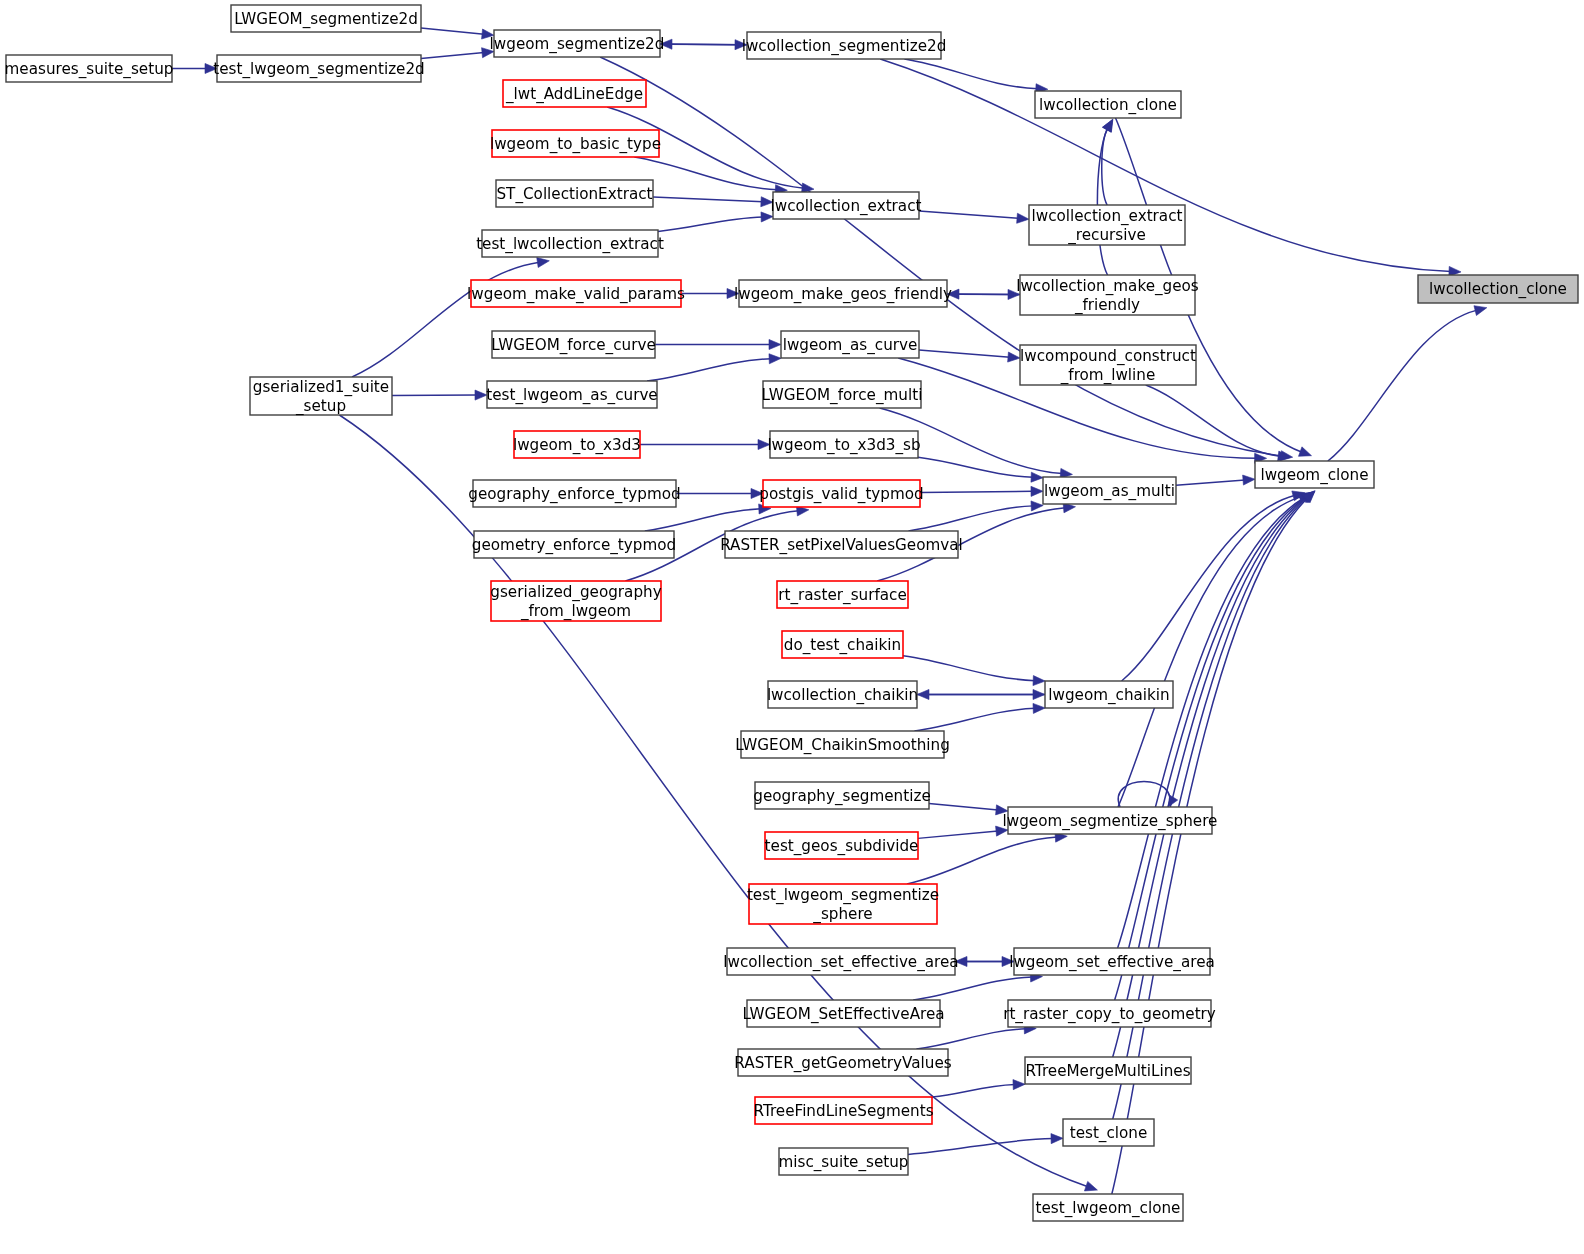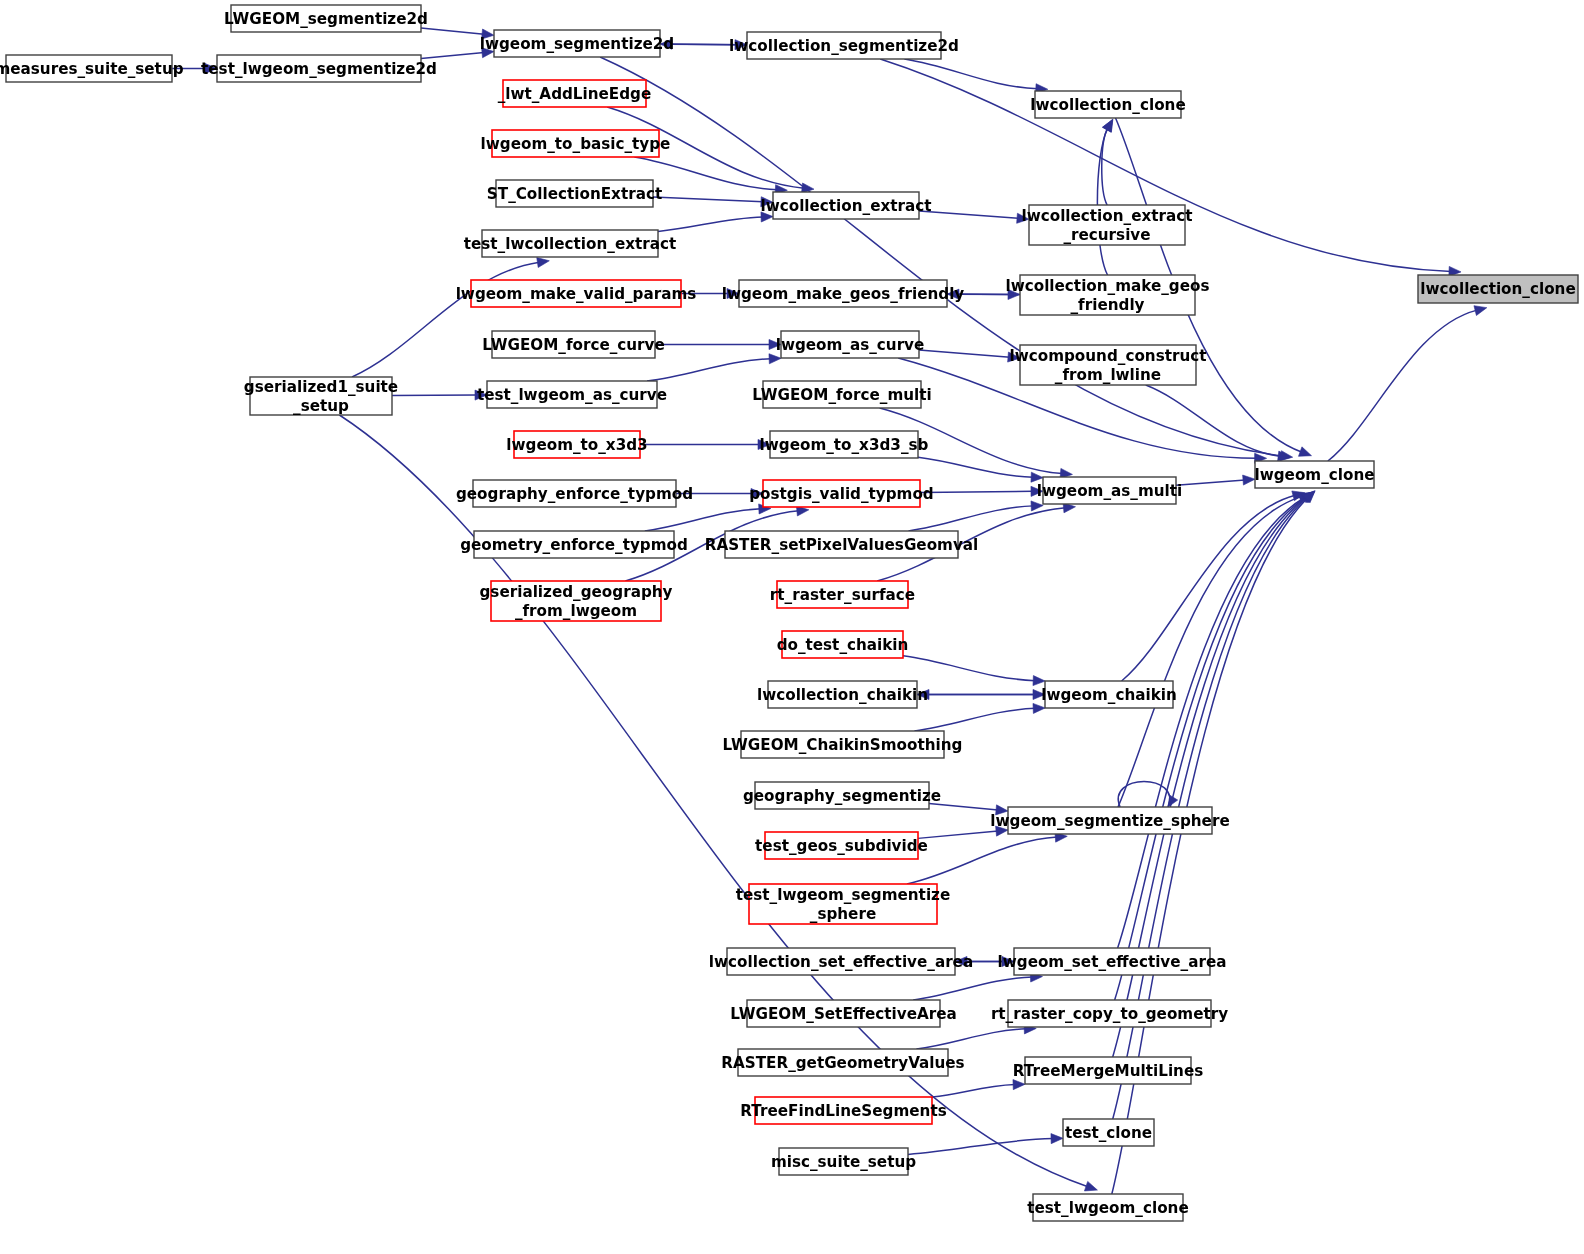--- a/index.html
+++ b/index.html
@@ -6,21 +6,20 @@
     margin: 0;
     padding: 0;
     background: #ffffff;
   }
   #canvas-wrap {
     position: relative;
     width: 1584px;
     height: 1254px;
     background: #ffffff;
     overflow: hidden;
-    font-weight: bold;
   }
   svg#graph {
     position: absolute;
     top: 0; left: 0;
     width: 1584px;
     height: 1254px;
   }
   .node-box {
     fill: #ffffff;
     stroke: #404040;

